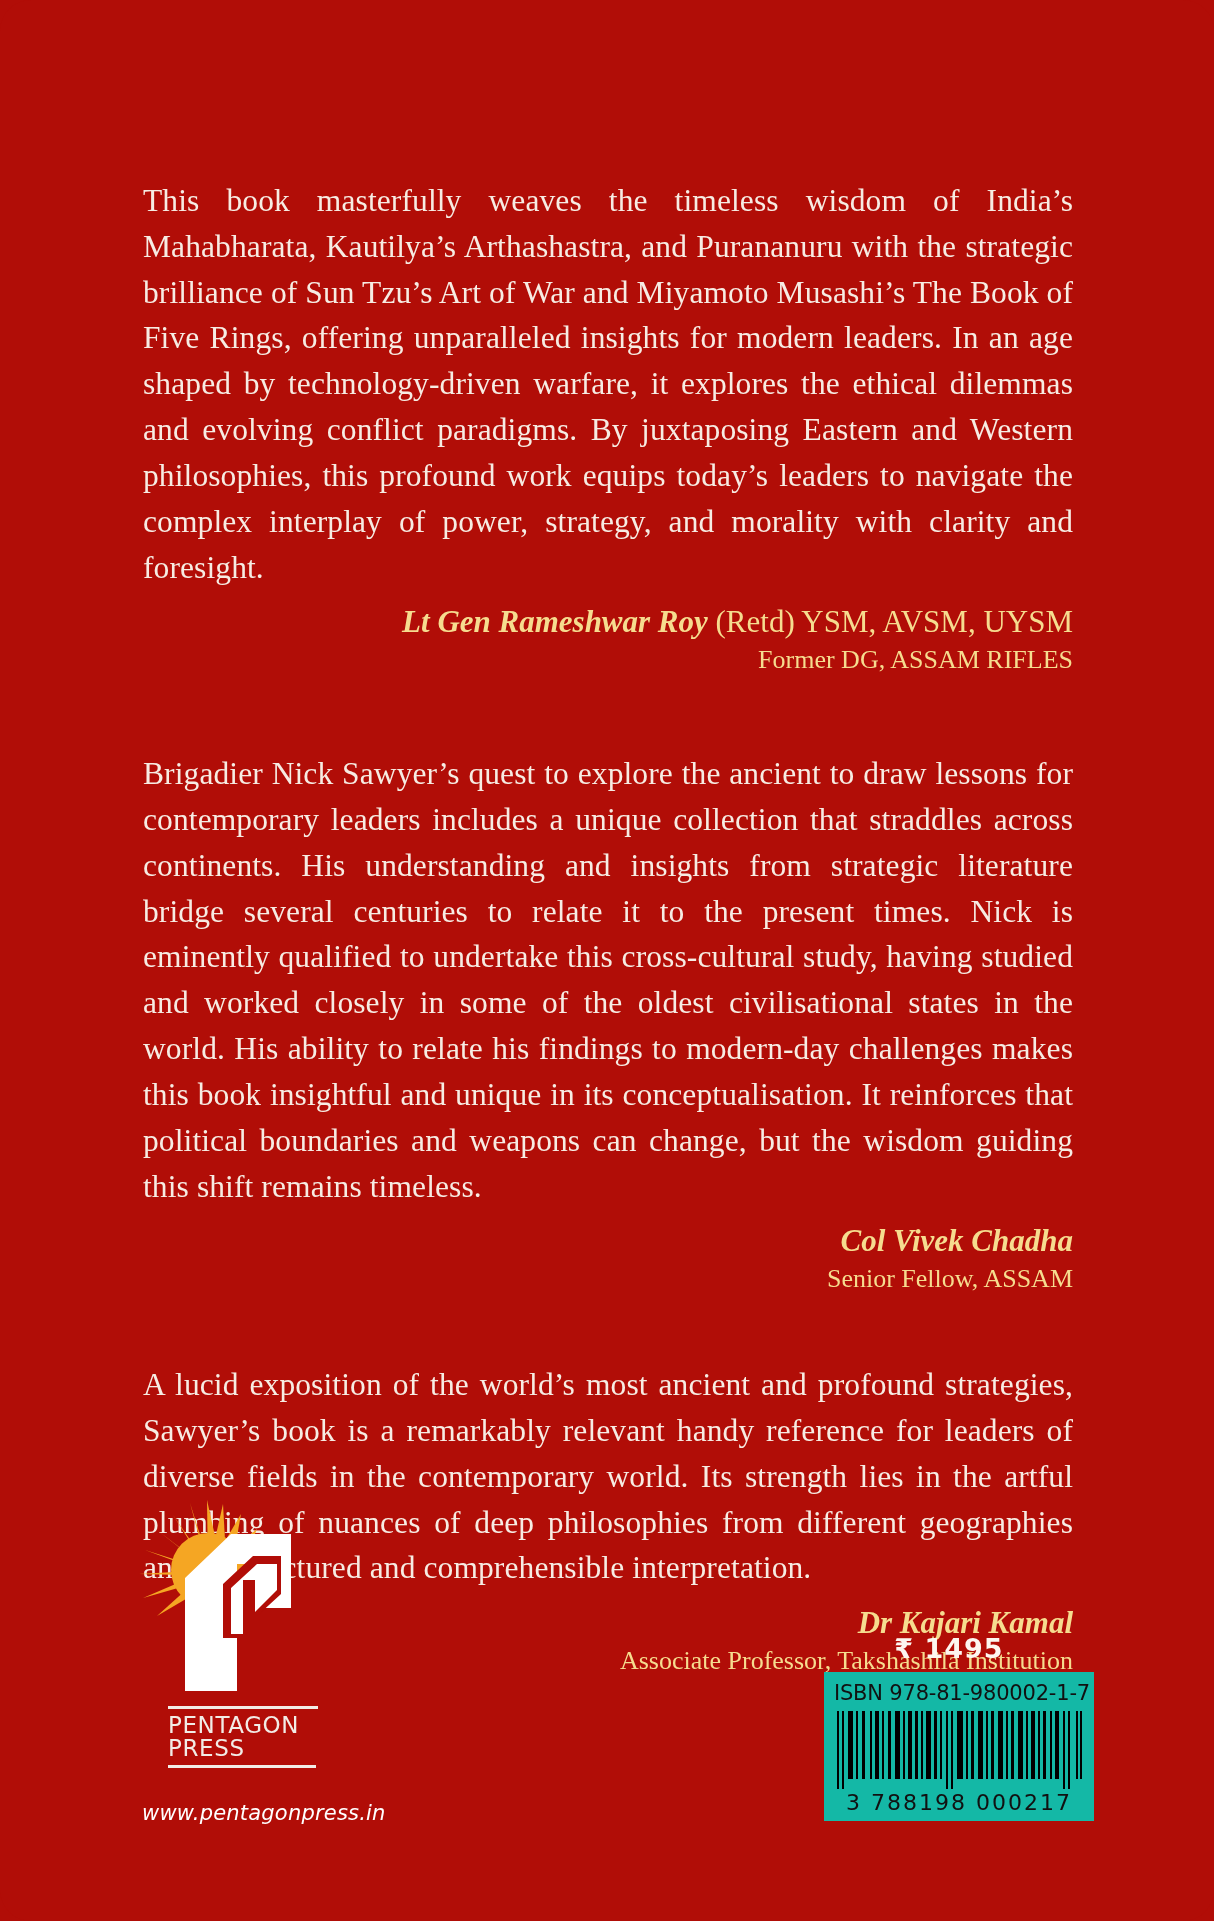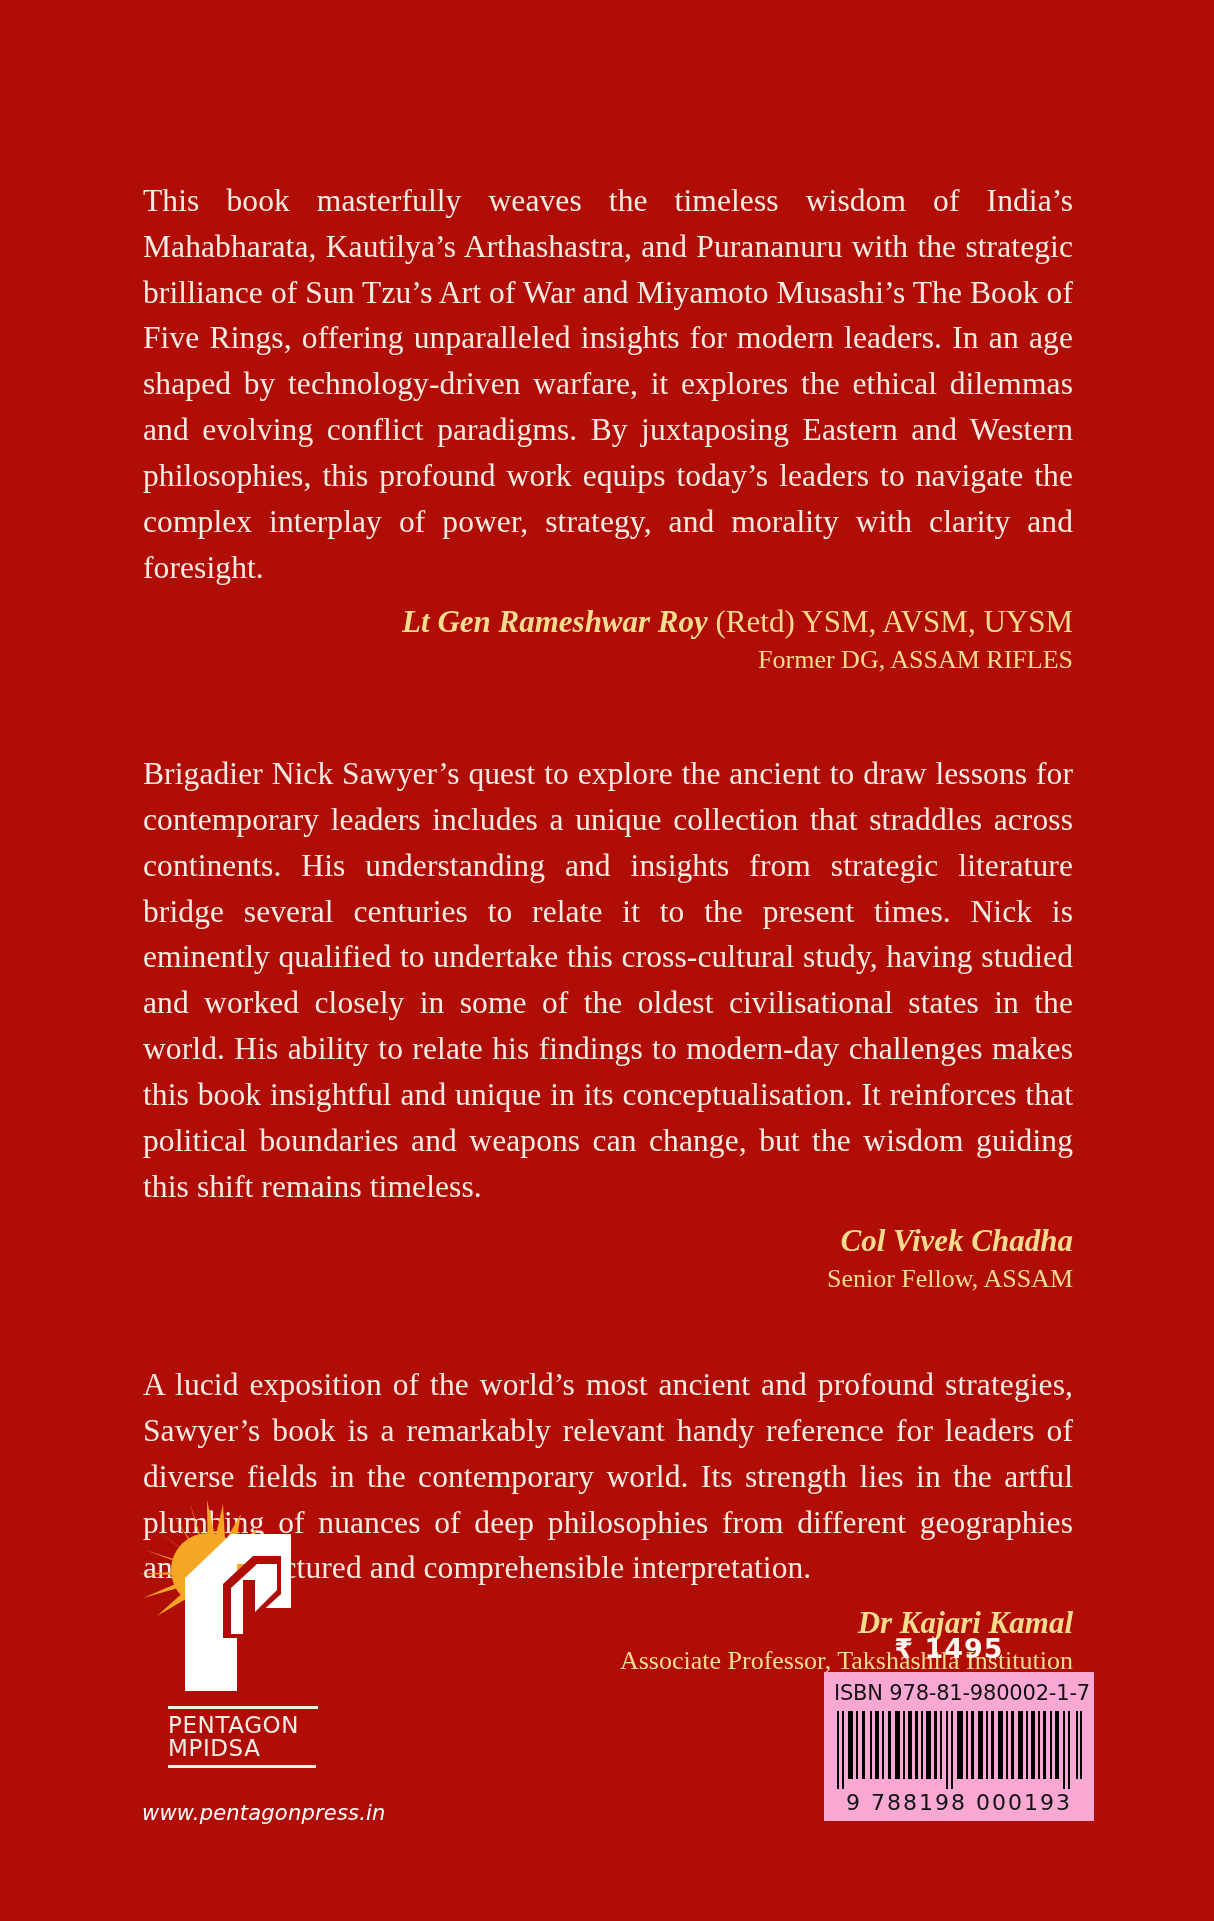--- a/index.html
+++ b/index.html
@@ -157,21 +157,21 @@
     color: #fdf6f0;
     font-family: "DejaVu Sans", sans-serif;
     font-size: 27px;
     font-weight: bold;
     letter-spacing: 1px;
     margin-bottom: 8px;
     text-align: center;
   }
 
   .barcode-box {
-    background: #f9a8d4;
+    background: #14b8a6;
     padding: 9px 10px 6px 10px;
     width: 270px;
     box-sizing: border-box;
     margin-left: auto;
     margin-right: 0;
   }
 
   .isbn-text {
     font-family: "DejaVu Sans", sans-serif;
     font-size: 21px;
@@ -259,21 +259,21 @@
         </svg>
         <svg class="logo-pp" viewBox="0 0 150 175">
           <path d="M12,175 L12,62 L58,18 L118,18 L118,92 L86,92 L86,48 L64,48 L64,175 Z" fill="#ffffff"></path>
           <path d="M50,122 L50,68 L80,40 L108,40 L108,78 L84,100 L84,62 L74,62 L74,122 Z" fill="#b10d07"></path>
           <path d="M58,118 L58,72 L84,48 L104,48 L104,74 L82,96 L82,64 L70,64 L70,118 Z" fill="#ffffff"></path>
         </svg>
       </div>
       <div class="press-name">
         <div class="rule-top"></div>
         <span class="press-line">PENTAGON</span>
-        <span class="press-line">MPIDSA</span>
+        <span class="press-line">PRESS</span>
         <div class="rule-bot"></div>
       </div>
     </div>
 
     <div class="website">www.pentagonpress.in</div>
 
     <div class="price-barcode">
       <div class="price">₹ 1495</div>
       <div class="barcode-box">
         <div class="isbn-text">ISBN 978-81-980002-1-7</div>
@@ -313,19 +313,19 @@
             <rect x="204" y="0" width="2" height="68"></rect>
             <rect x="209" y="0" width="3" height="68"></rect>
             <rect x="216" y="0" width="2" height="68"></rect>
             <rect x="221" y="0" width="4" height="68"></rect>
             <rect x="229" y="0" width="2" height="78"></rect>
             <rect x="234" y="0" width="2" height="78"></rect>
             <rect x="242" y="0" width="2" height="68"></rect>
             <rect x="246" y="0" width="2" height="68"></rect>
           </g>
         </svg>
-        <div class="barcode-digits">9 788198 000193</div>
+        <div class="barcode-digits">3 788198 000217</div>
       </div>
     </div>
 
   </div>
 
 </div>
 
 </body></html>

